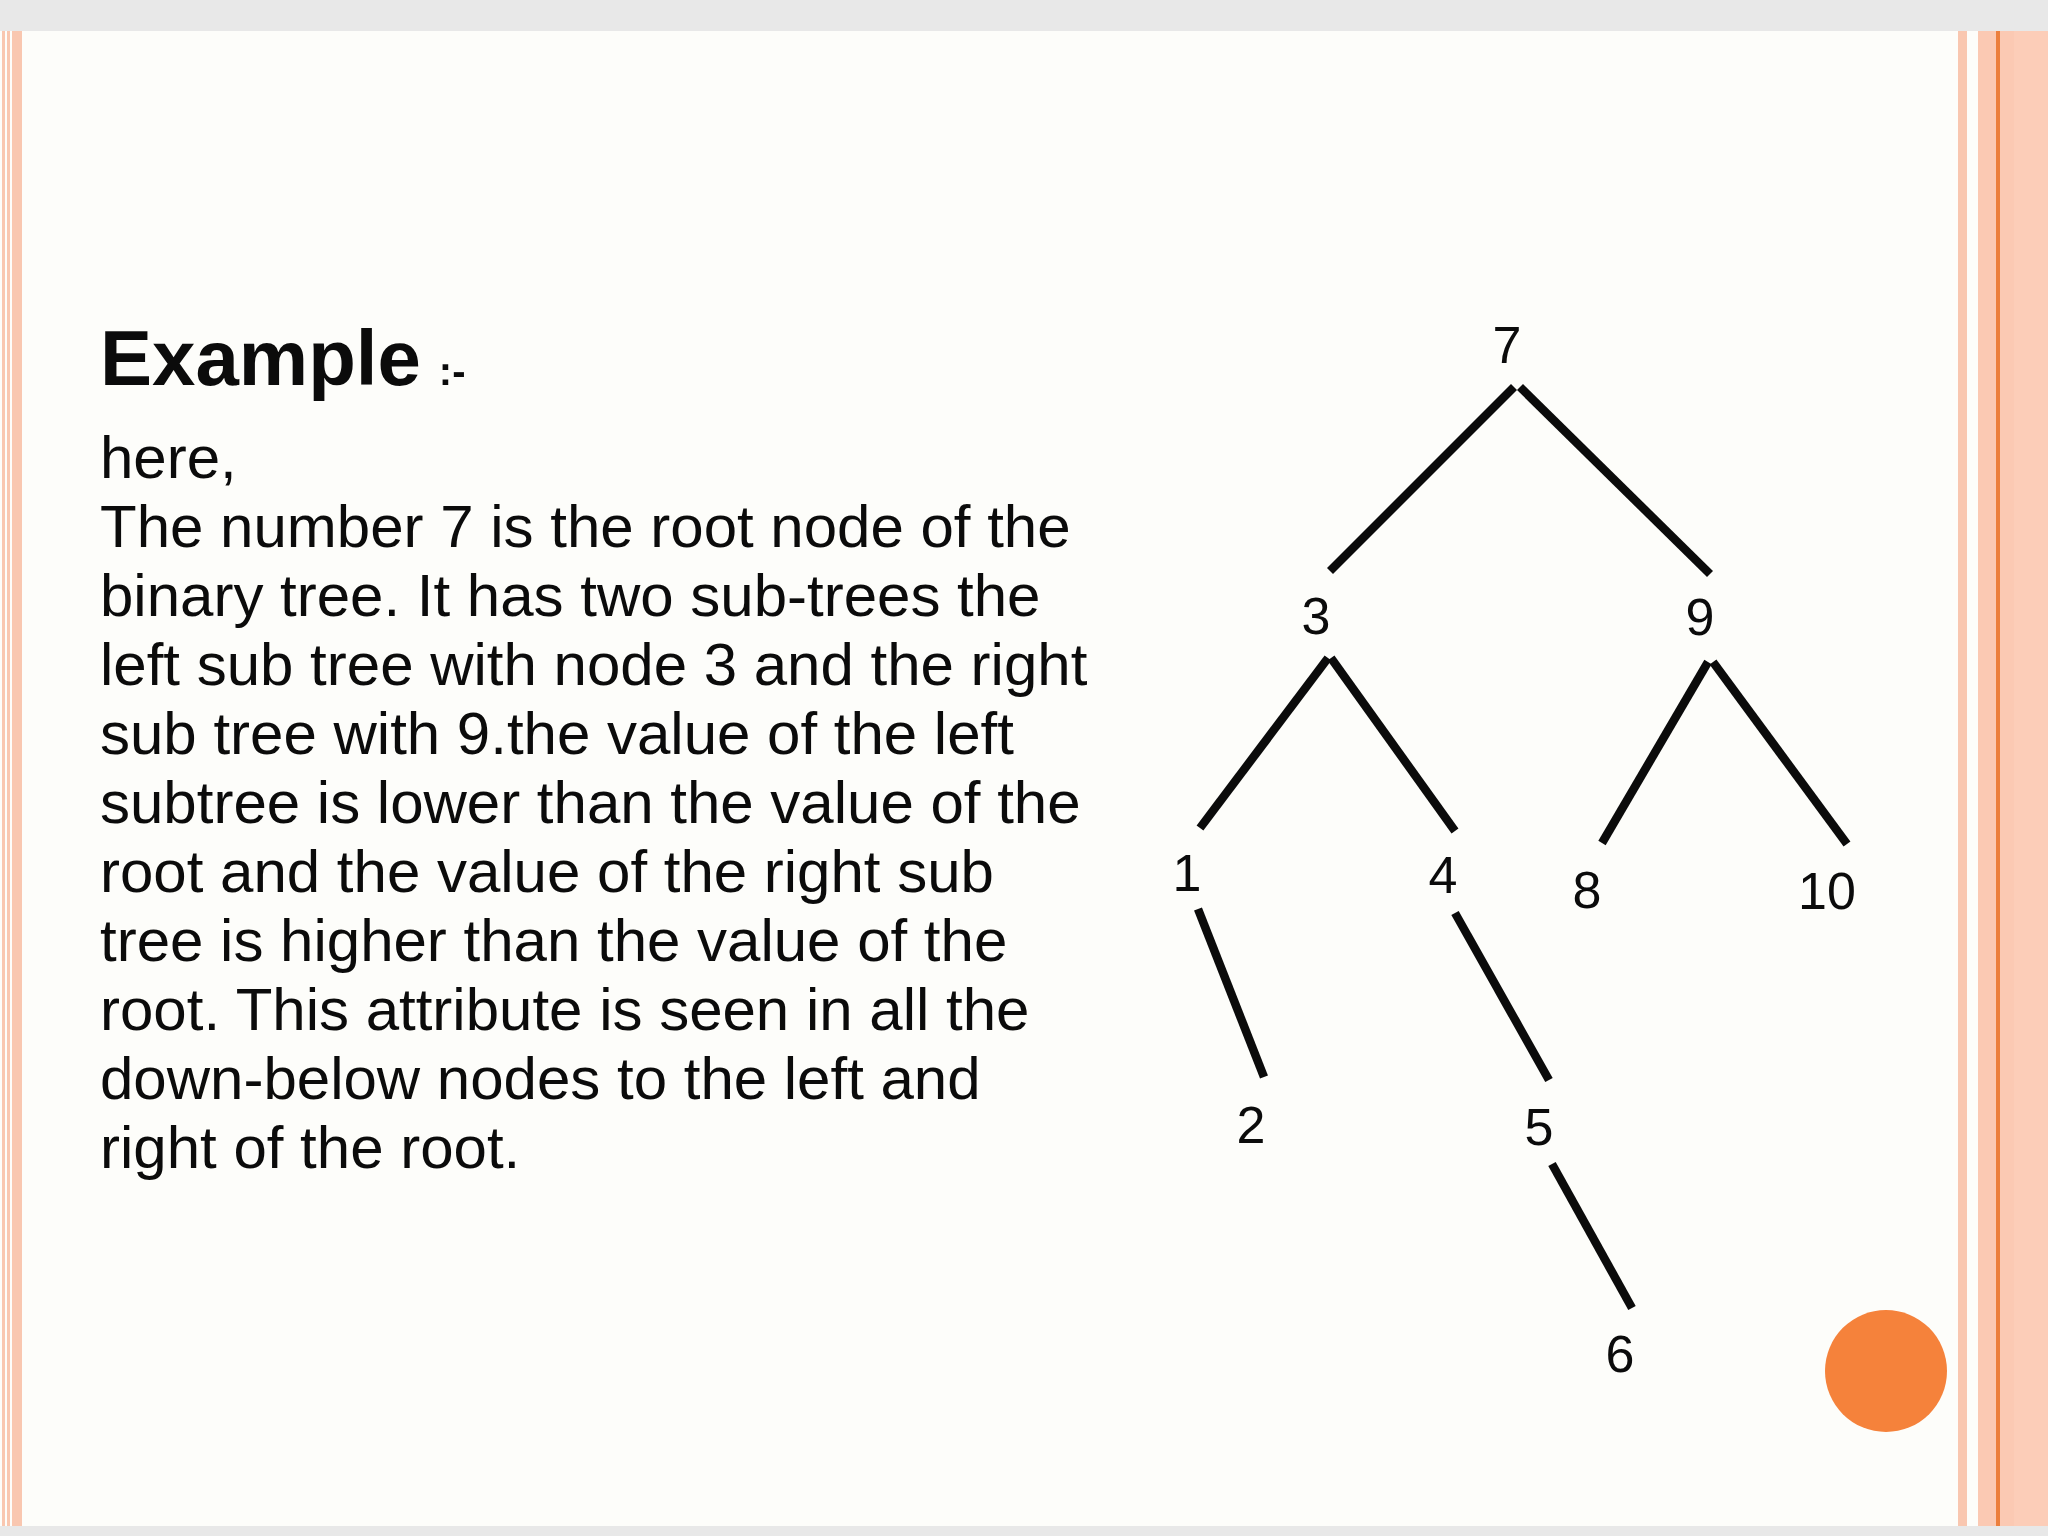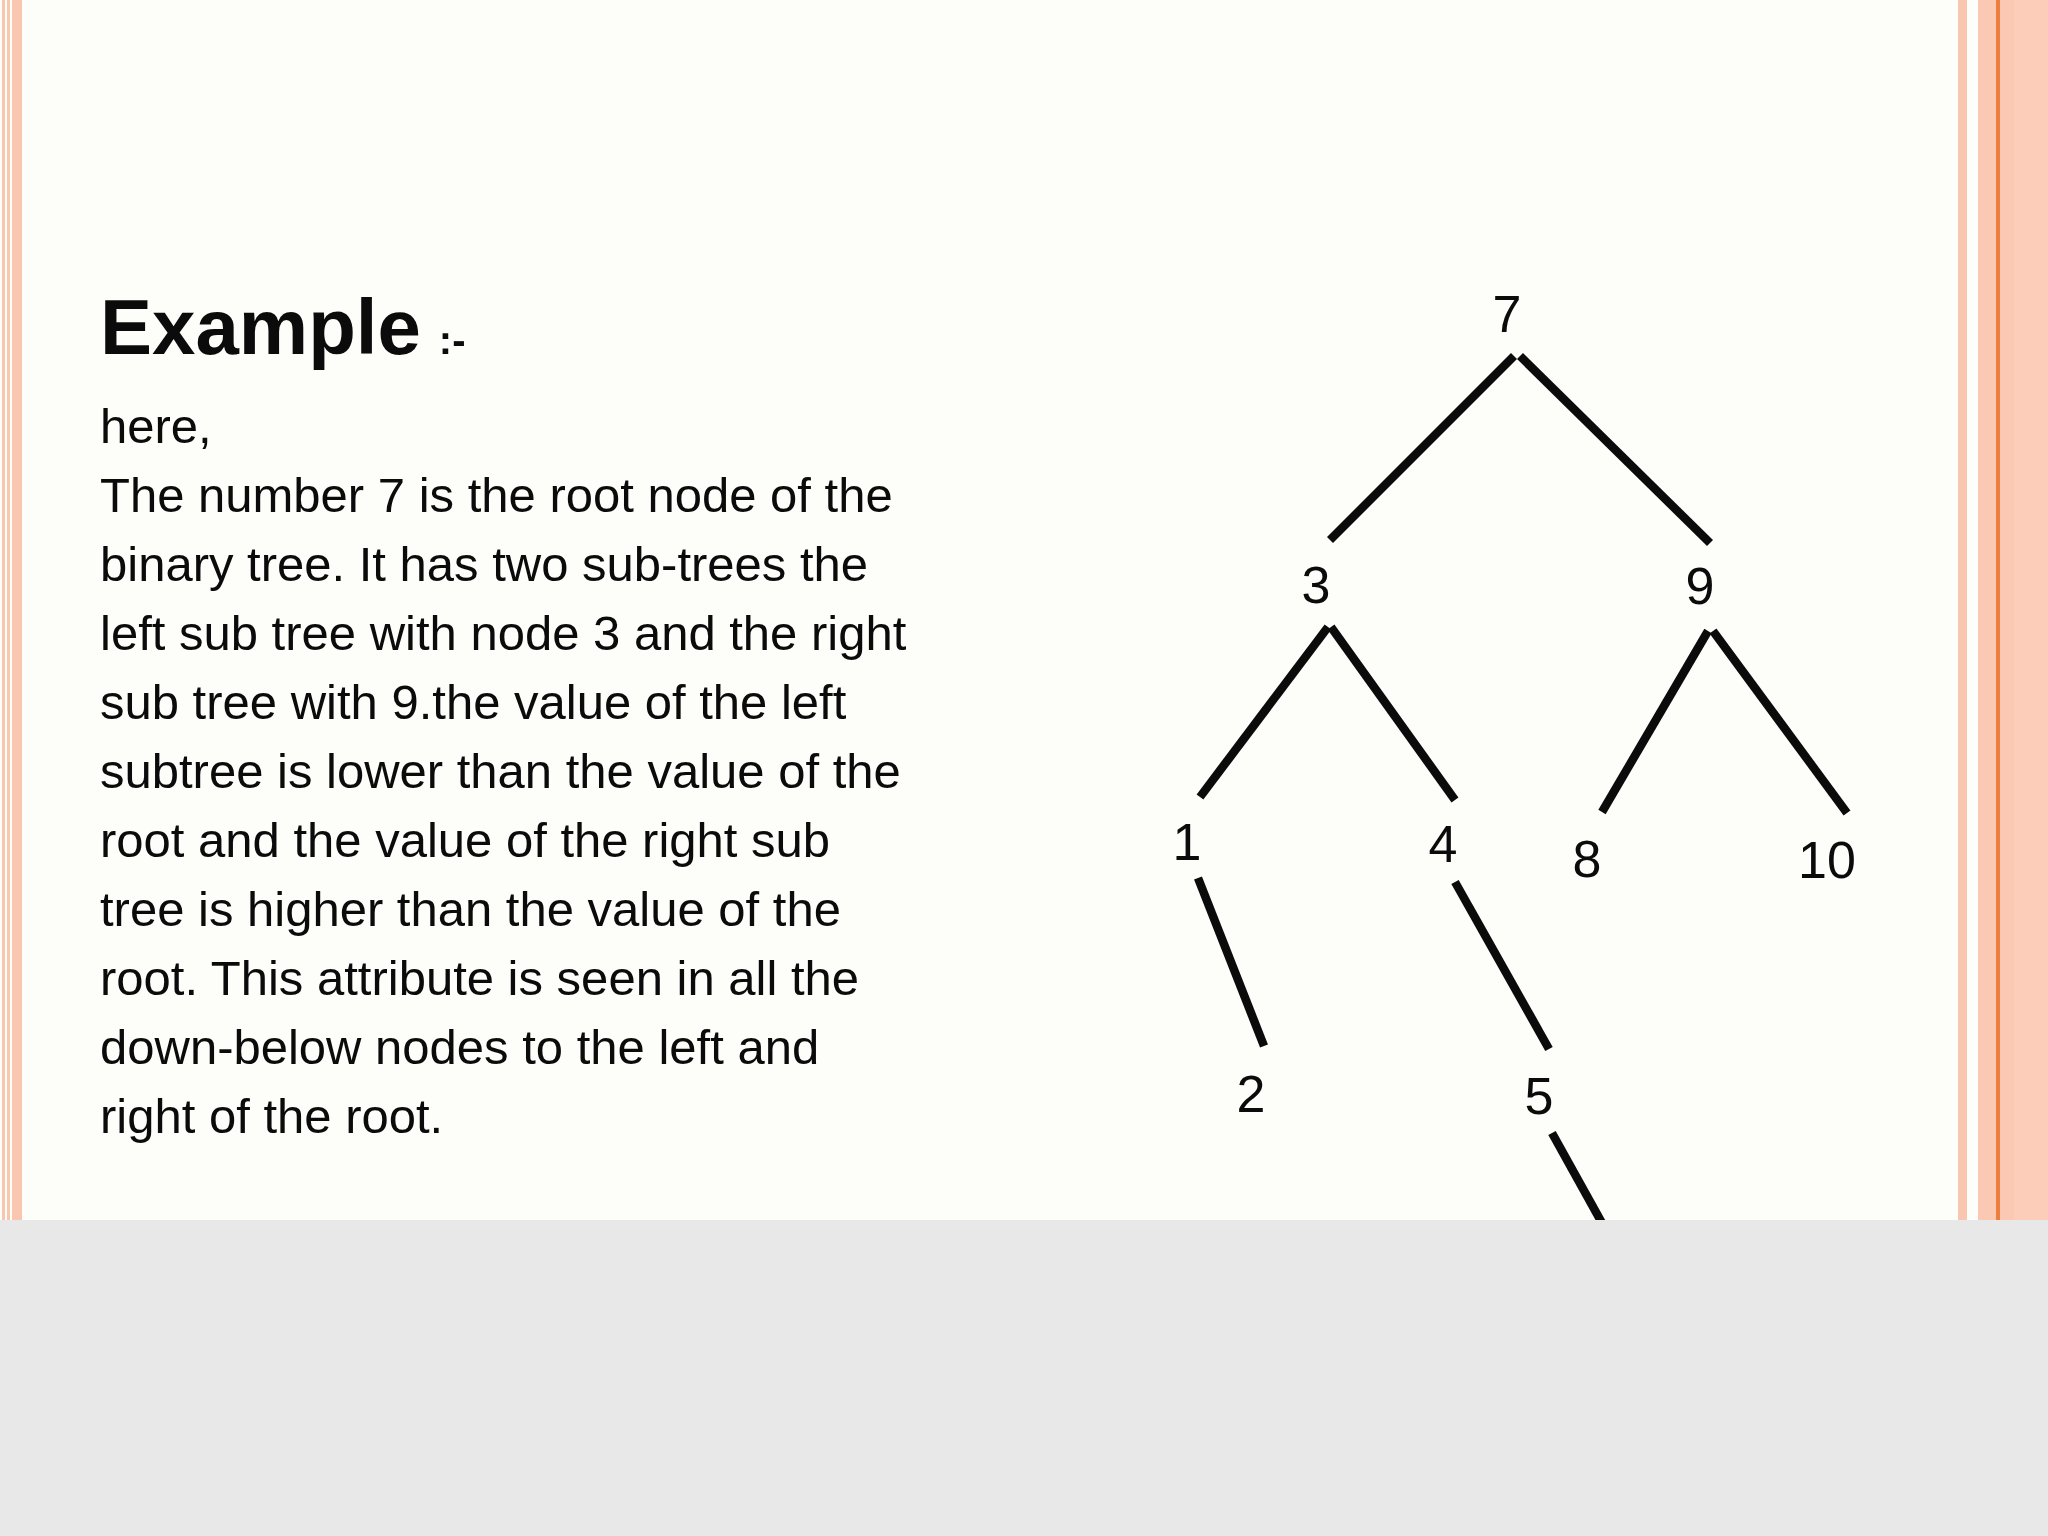--- a/index.html
+++ b/index.html
@@ -7,24 +7,25 @@
     --peach:#f9c7b0;
     --peach2:#fbc9b3;
     --peach-light:#fccdb8;
     --accent:#ec7f3d;
     --ink:#0b0b0b;
     --circle:#f5823b;
   }
   html,body{margin:0;padding:0;background:#e8e8e8;}
   .slide{
     position:relative;
-    width:2048px;height:1220px;
+    width:2048px;height:1495px;
     background:var(--bg);
     overflow:hidden;
     font-family:"Liberation Sans", sans-serif;
+    margin-top:31px;
   }
   
   .stripe{position:absolute;top:0;bottom:0;}
   .l1{left:2px;width:3px;background:var(--peach);}
   .l2{left:7px;width:3px;background:var(--peach);}
   .l3{left:12px;width:10px;background:var(--peach);}
   .r1{left:1958px;width:9px;background:var(--peach);}
   .r2{left:1978px;width:70px;background:var(--peach2);}
   .r3{left:1996px;width:4px;background:var(--accent);}
   .r4{left:2014px;width:34px;background:var(--peach-light);}
@@ -39,21 +40,21 @@
   }
   .title .suffix{
     font-size:40px;
     font-weight:bold;
     margin-left:18px;
   }
   .body-text{
     position:absolute;left:100px;top:392px;
     width:1020px;
     color:var(--ink);
-    font-size:49px;line-height:69px;
+    font-size:60px;line-height:69px;
     white-space:pre-line;
   }
   
   svg.tree{
     position:absolute;left:0;top:0;width:2048px;height:1536px;
   }
   svg.tree text{
     font-family:"Liberation Sans", sans-serif;
     font-size:52px;
   }

